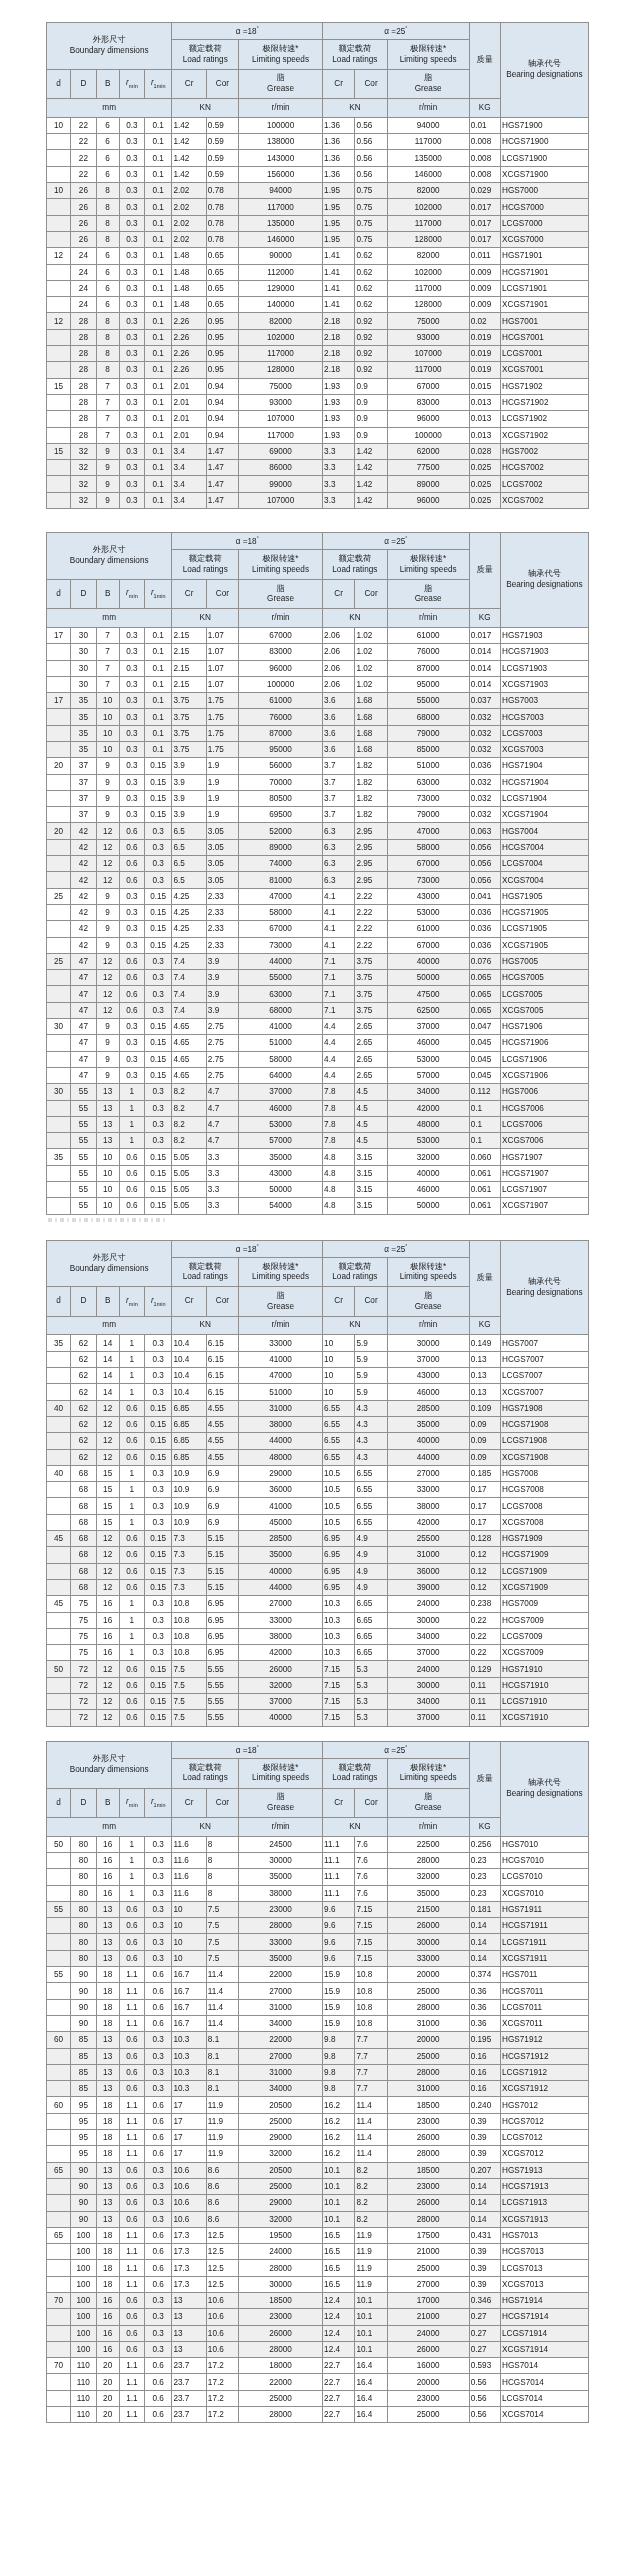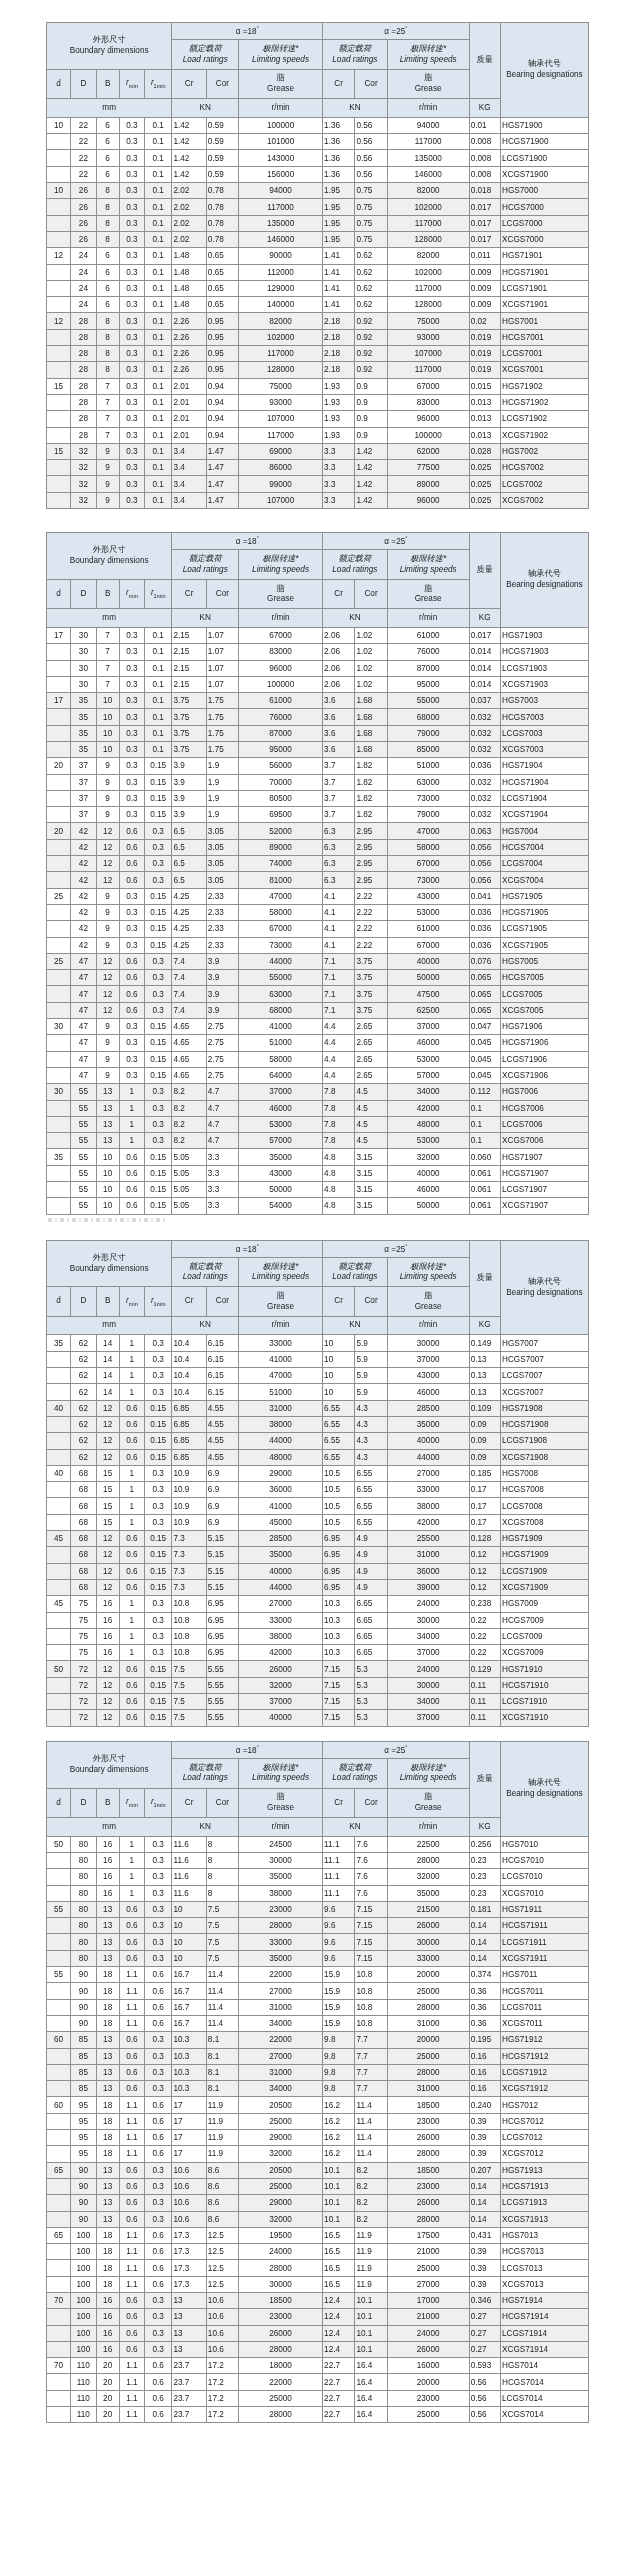--- a/index.html
+++ b/index.html
@@ -25,21 +25,21 @@
     overflow:hidden;
     white-space:nowrap;
   }
   thead th{
     background:#dce6f1;
     text-align:center;
     white-space:normal;
     line-height:1.3;
   }
   tr.h1 th{height:16.4px;}
-  tr.h2 th{height:28.5px;font-style:italic;}
+  tr.h2 th{height:28.5px;}
   tr.h3 th{height:28.5px;}
   tr.h4 th{height:17.5px;margin-left:20px;}
   th.hd{white-space:normal;}
   sup{font-size:5px;}
   sub{font-size:5.5px;}
   .rital{font-style:italic;}
   tbody td{height:15.3px;background:#ffffff;}
   tbody tr.shaded td{background:#efefef;}
   
   .c-d{border-right:none;}
@@ -160,21 +160,21 @@
           <td class="c-des">HGS71900</td>
         </tr>
         <tr>
           <td class="c-d"></td>
           <td class="c-D">22</td>
           <td class="c-B">6</td>
           <td class="c-r">0.3</td>
           <td class="c-r1">0.1</td>
           <td class="c-cr">1.42</td>
           <td class="c-cor">0.59</td>
-          <td class="c-g18">101000</td>
+          <td class="c-g18">138000</td>
           <td class="c-cr2">1.36</td>
           <td class="c-cor2">0.56</td>
           <td class="c-g25">117000</td>
           <td class="c-mass">0.008</td>
           <td class="c-des">HCGS71900</td>
         </tr>
         <tr>
           <td class="c-d"></td>
           <td class="c-D">22</td>
           <td class="c-B">6</td>
@@ -209,21 +209,21 @@
           <td class="c-D">26</td>
           <td class="c-B">8</td>
           <td class="c-r">0.3</td>
           <td class="c-r1">0.1</td>
           <td class="c-cr">2.02</td>
           <td class="c-cor">0.78</td>
           <td class="c-g18">94000</td>
           <td class="c-cr2">1.95</td>
           <td class="c-cor2">0.75</td>
           <td class="c-g25">82000</td>
-          <td class="c-mass">0.018</td>
+          <td class="c-mass">0.029</td>
           <td class="c-des">HGS7000</td>
         </tr>
         <tr class="shaded">
           <td class="c-d"></td>
           <td class="c-D">26</td>
           <td class="c-B">8</td>
           <td class="c-r">0.3</td>
           <td class="c-r1">0.1</td>
           <td class="c-cr">2.02</td>
           <td class="c-cor">0.78</td>

